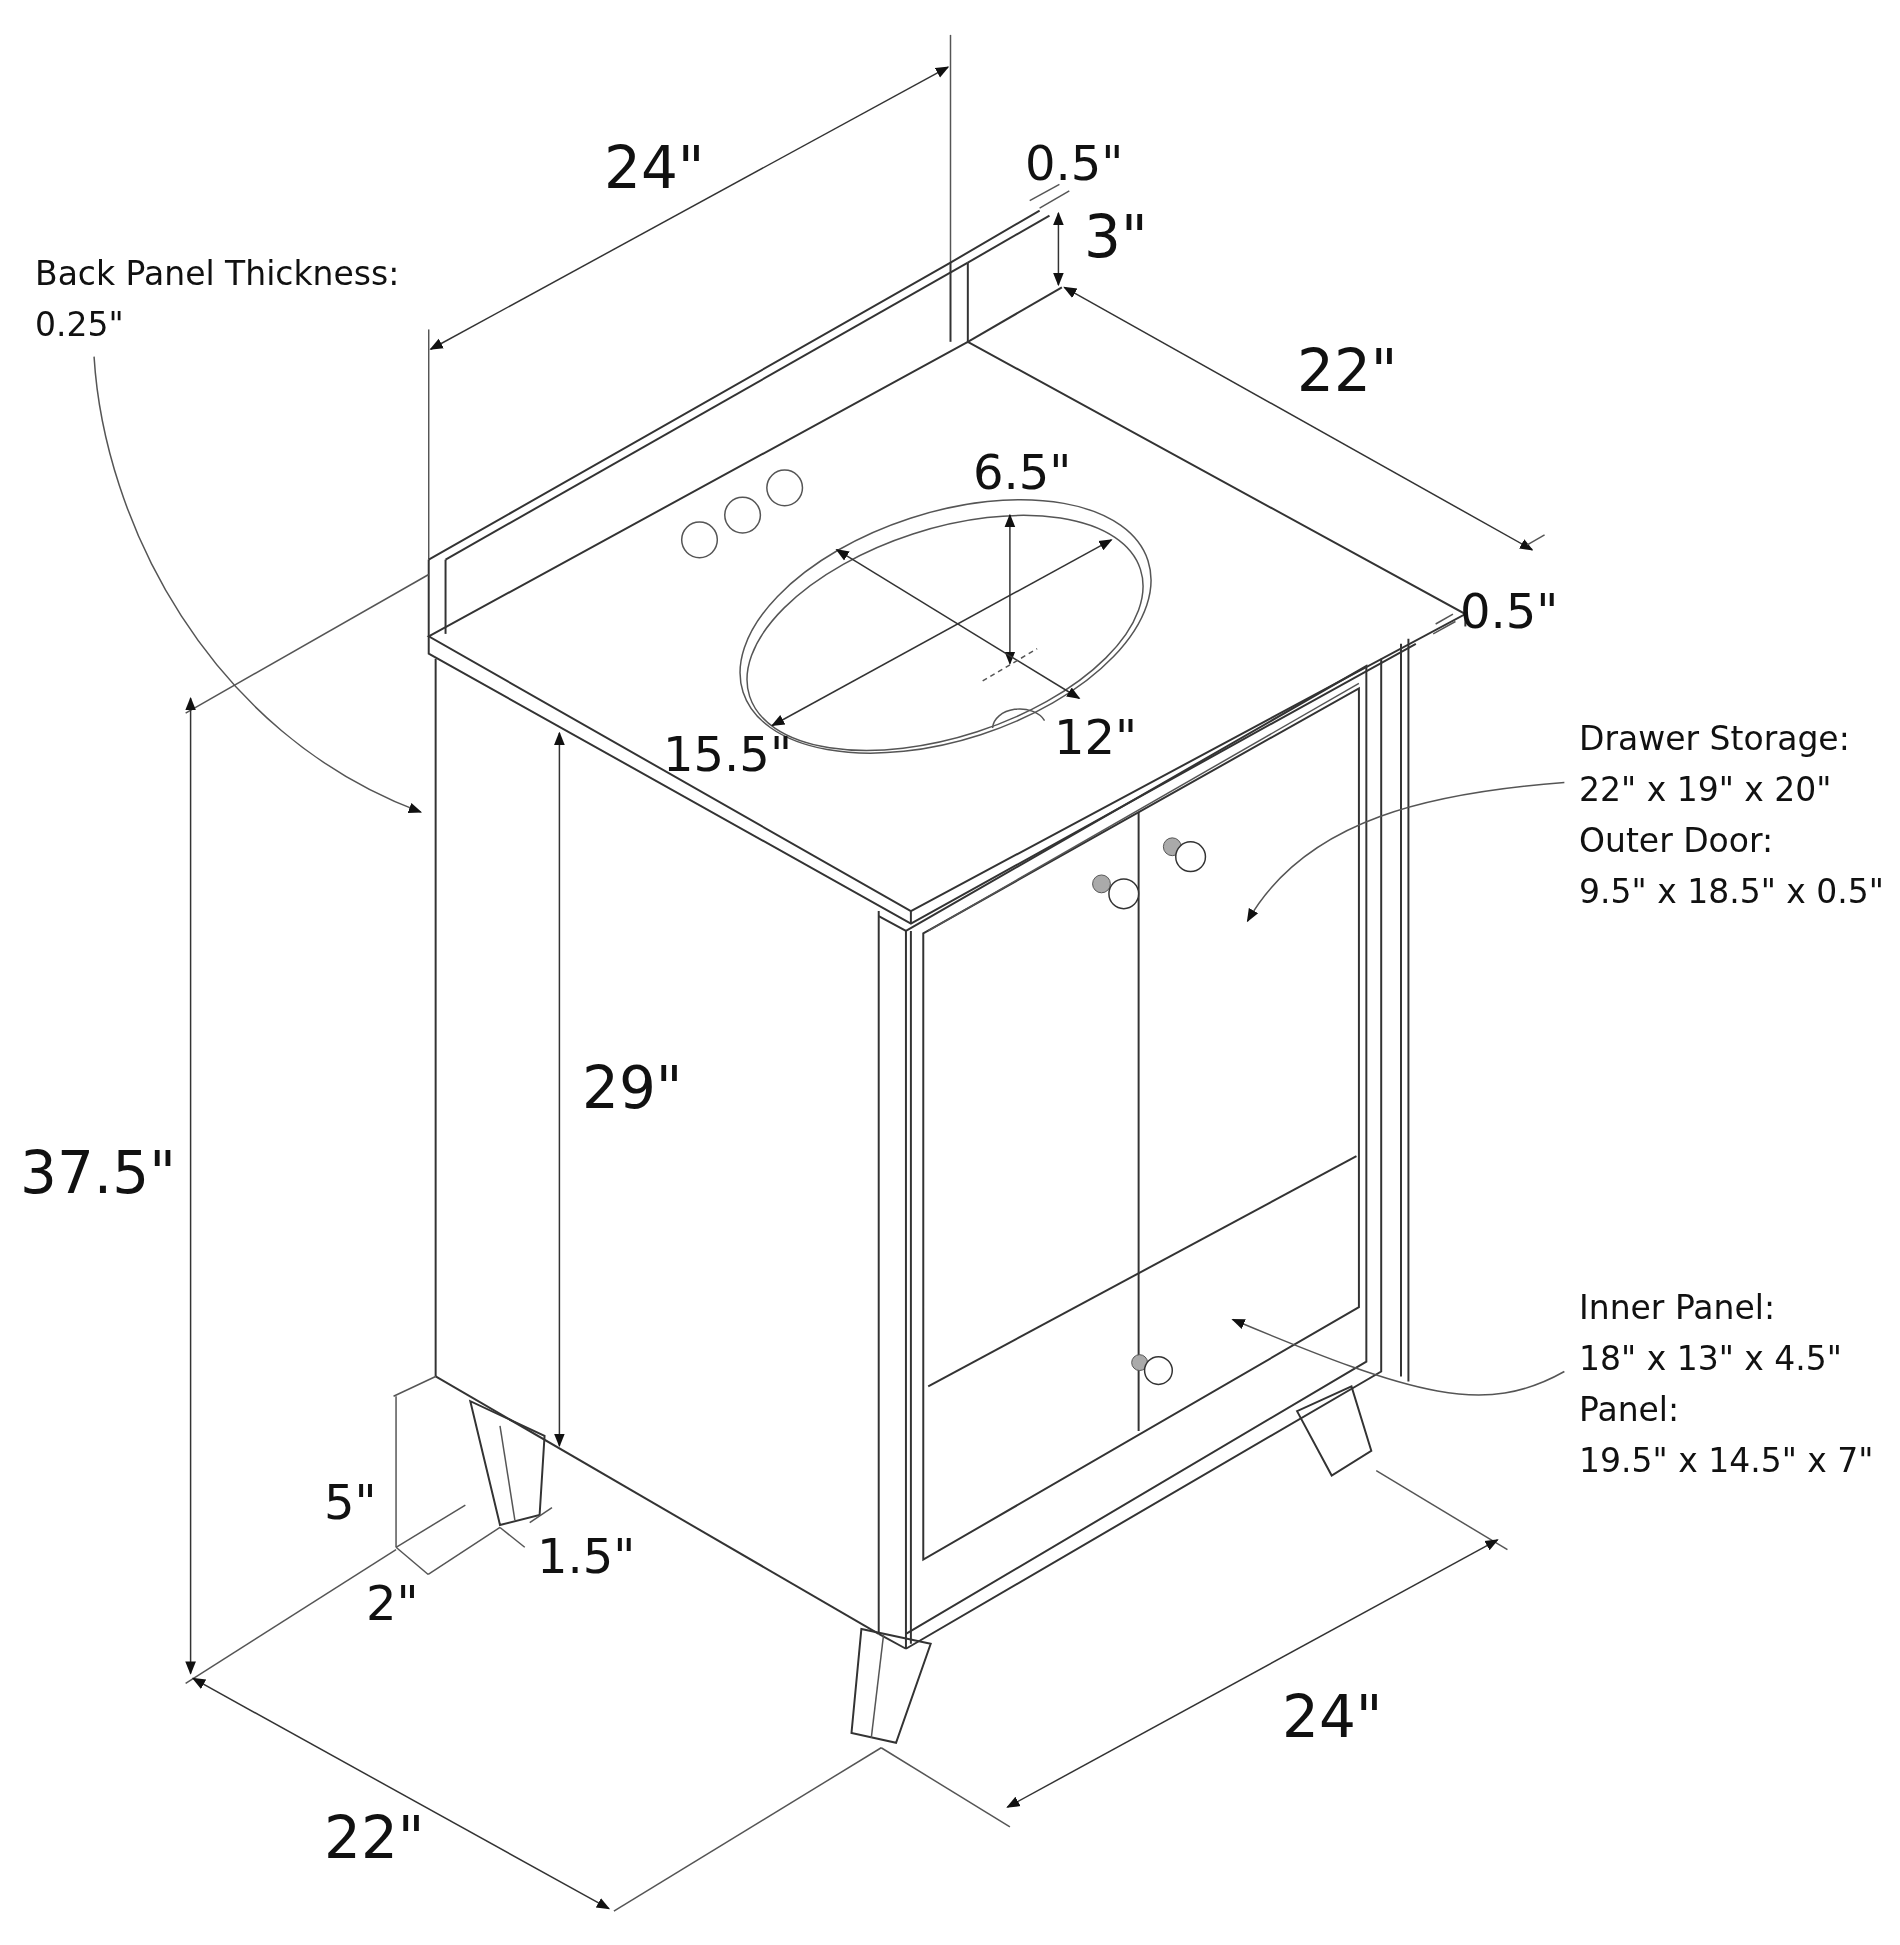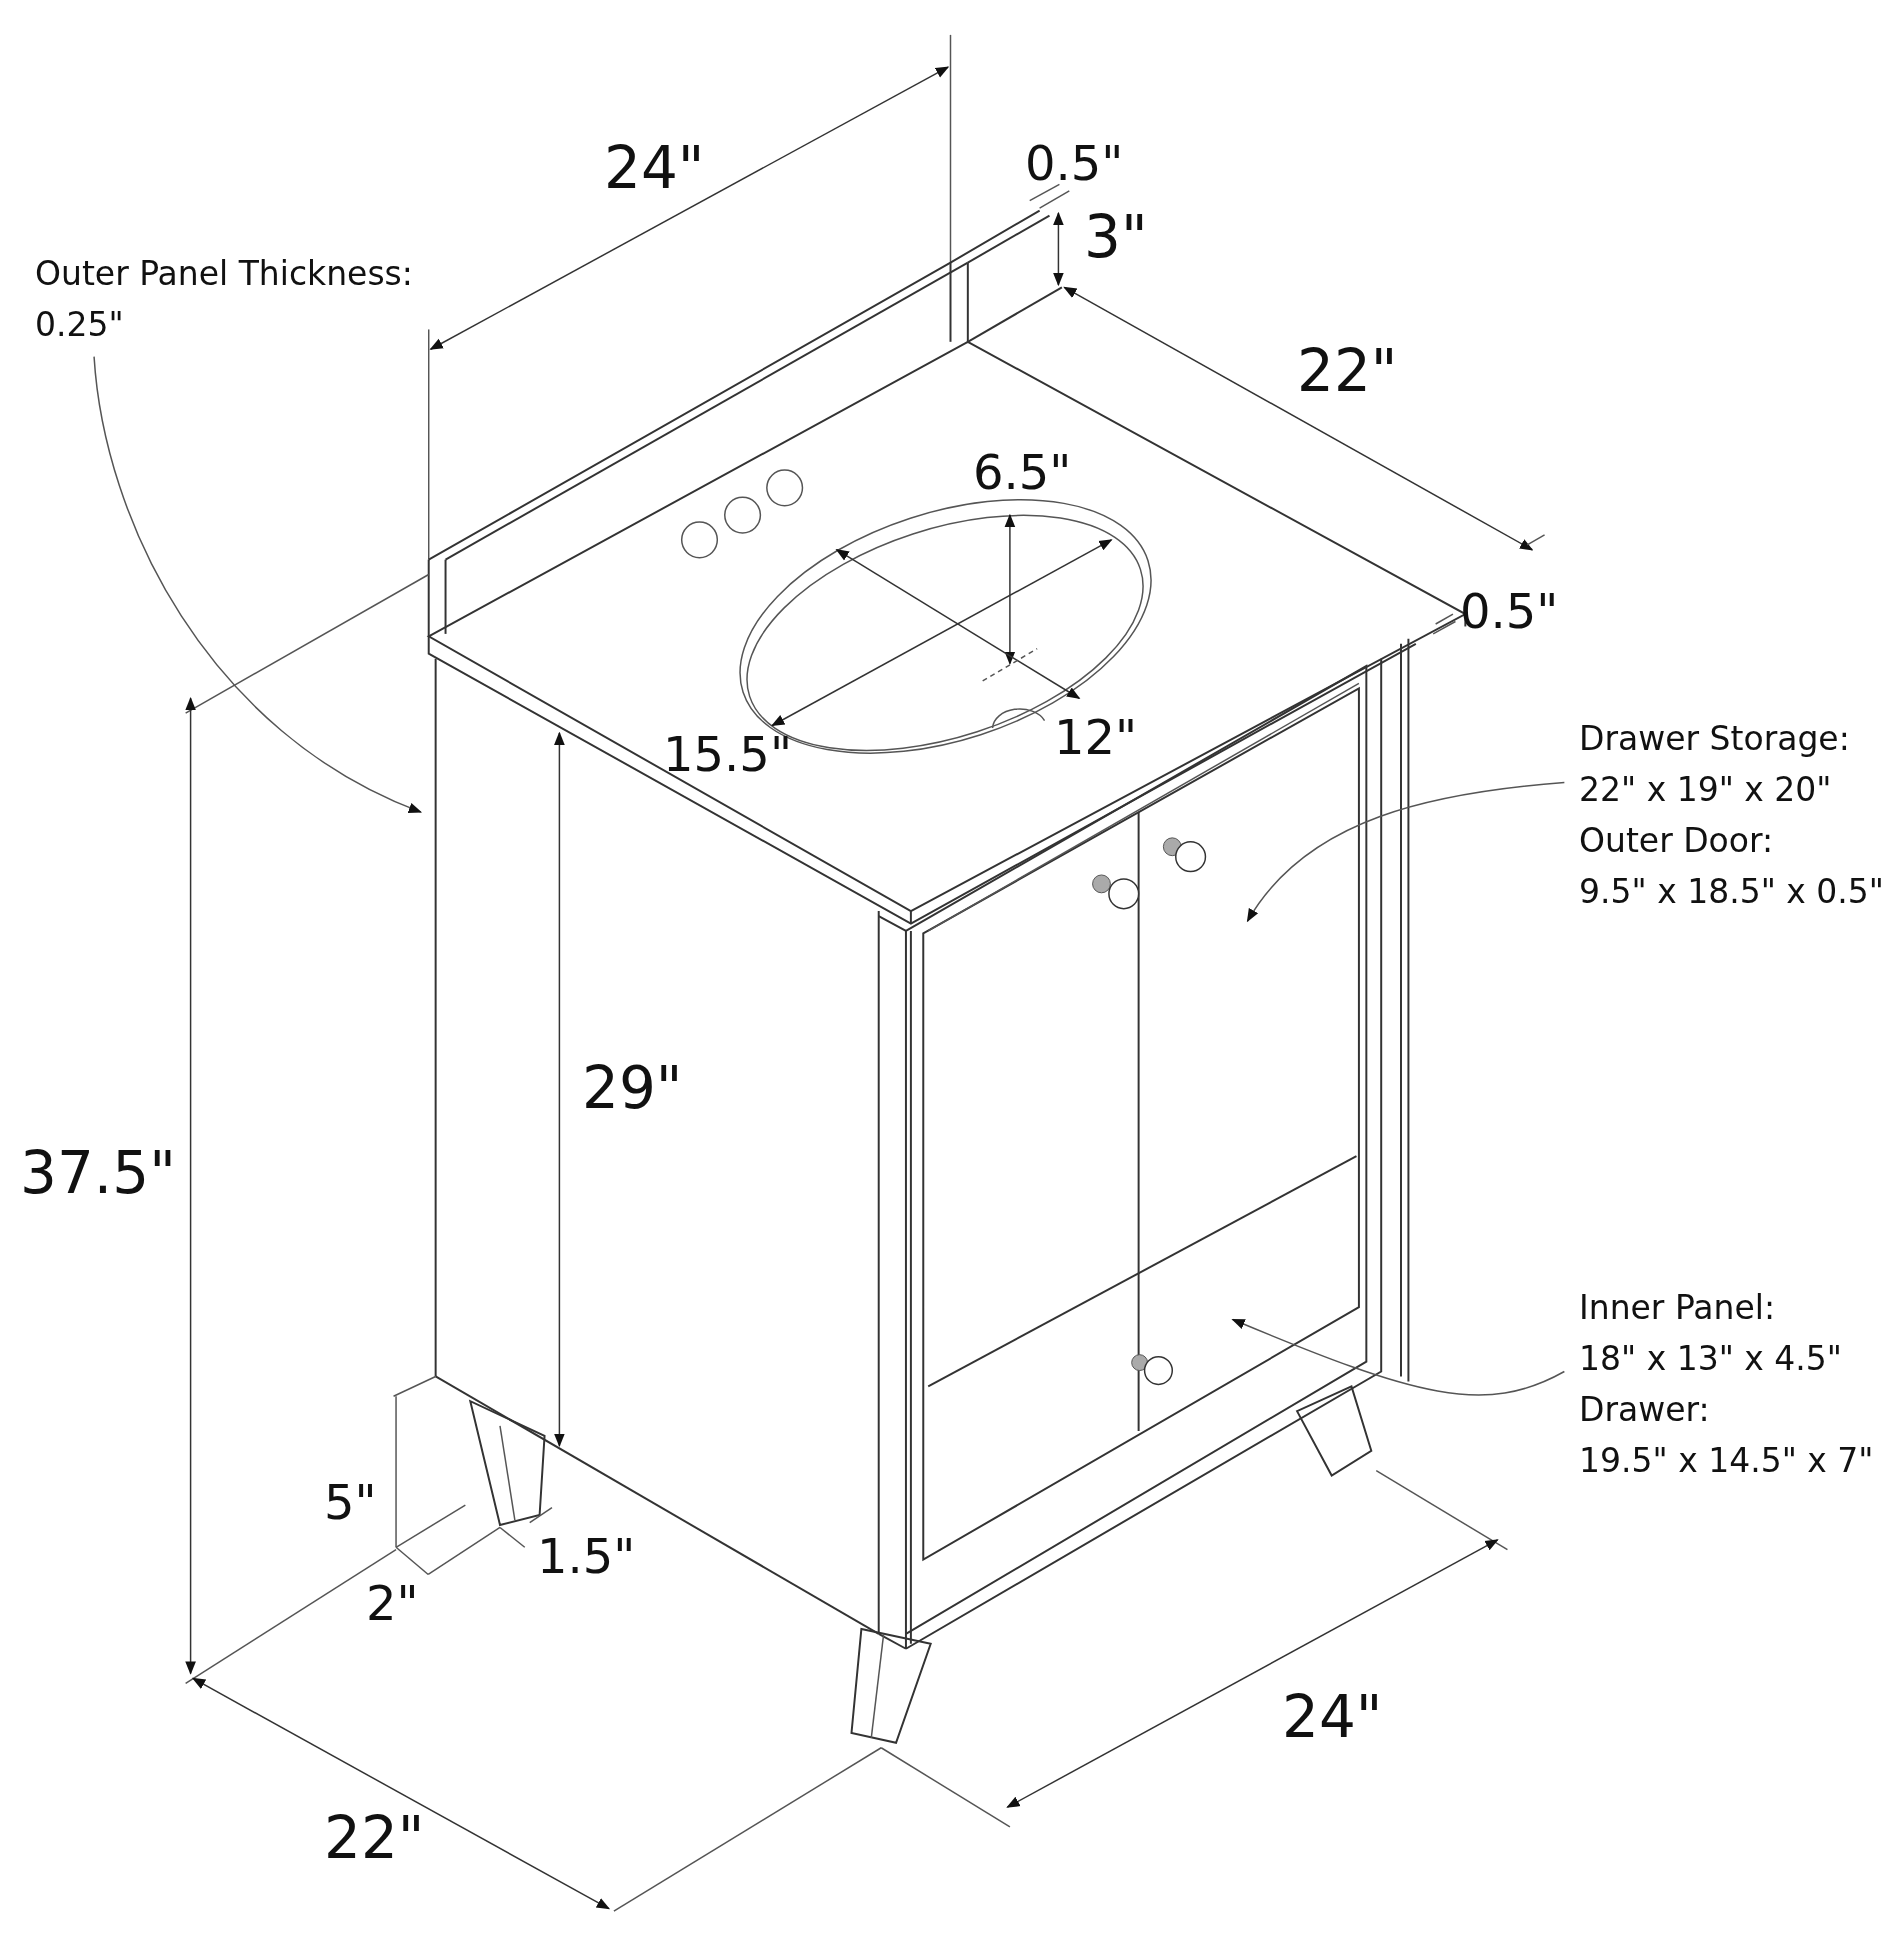--- a/index.html
+++ b/index.html
@@ -167,30 +167,30 @@
 <div class="lbl med" style="left:1054px;top:713px;">12"</div>
 <div class="lbl big" style="left:582px;top:1059px;">29"</div>
 <div class="lbl big" style="left:20px;top:1144px;">37.5"</div>
 <div class="lbl med" style="left:324px;top:1478px;">5"</div>
 <div class="lbl med" style="left:537px;top:1532px;">1.5"</div>
 <div class="lbl med" style="left:366px;top:1579px;">2"</div>
 <div class="lbl big" style="left:1282px;top:1688px;">24"</div>
 <div class="lbl big" style="left:324px;top:1809px;">22"</div>
 
 <div class="lbl small" style="left:35px;top:248px;">
-  <div>Outer Panel Thickness:</div>
+  <div>Back Panel Thickness:</div>
   <div>0.25"</div>
 </div>
 
 <div class="lbl small" style="left:1579px;top:713px;">
   <div>Drawer Storage:</div>
   <div>22" x 19" x 20"</div>
   <div>Outer Door:</div>
   <div>9.5" x 18.5" x 0.5"</div>
 </div>
 
 <div class="lbl small" style="left:1579px;top:1282px;">
   <div>Inner Panel:</div>
   <div>18" x 13" x 4.5"</div>
-  <div>Drawer:</div>
+  <div>Panel:</div>
   <div>19.5" x 14.5" x 7"</div>
 </div>
 
 
 </body></html>

